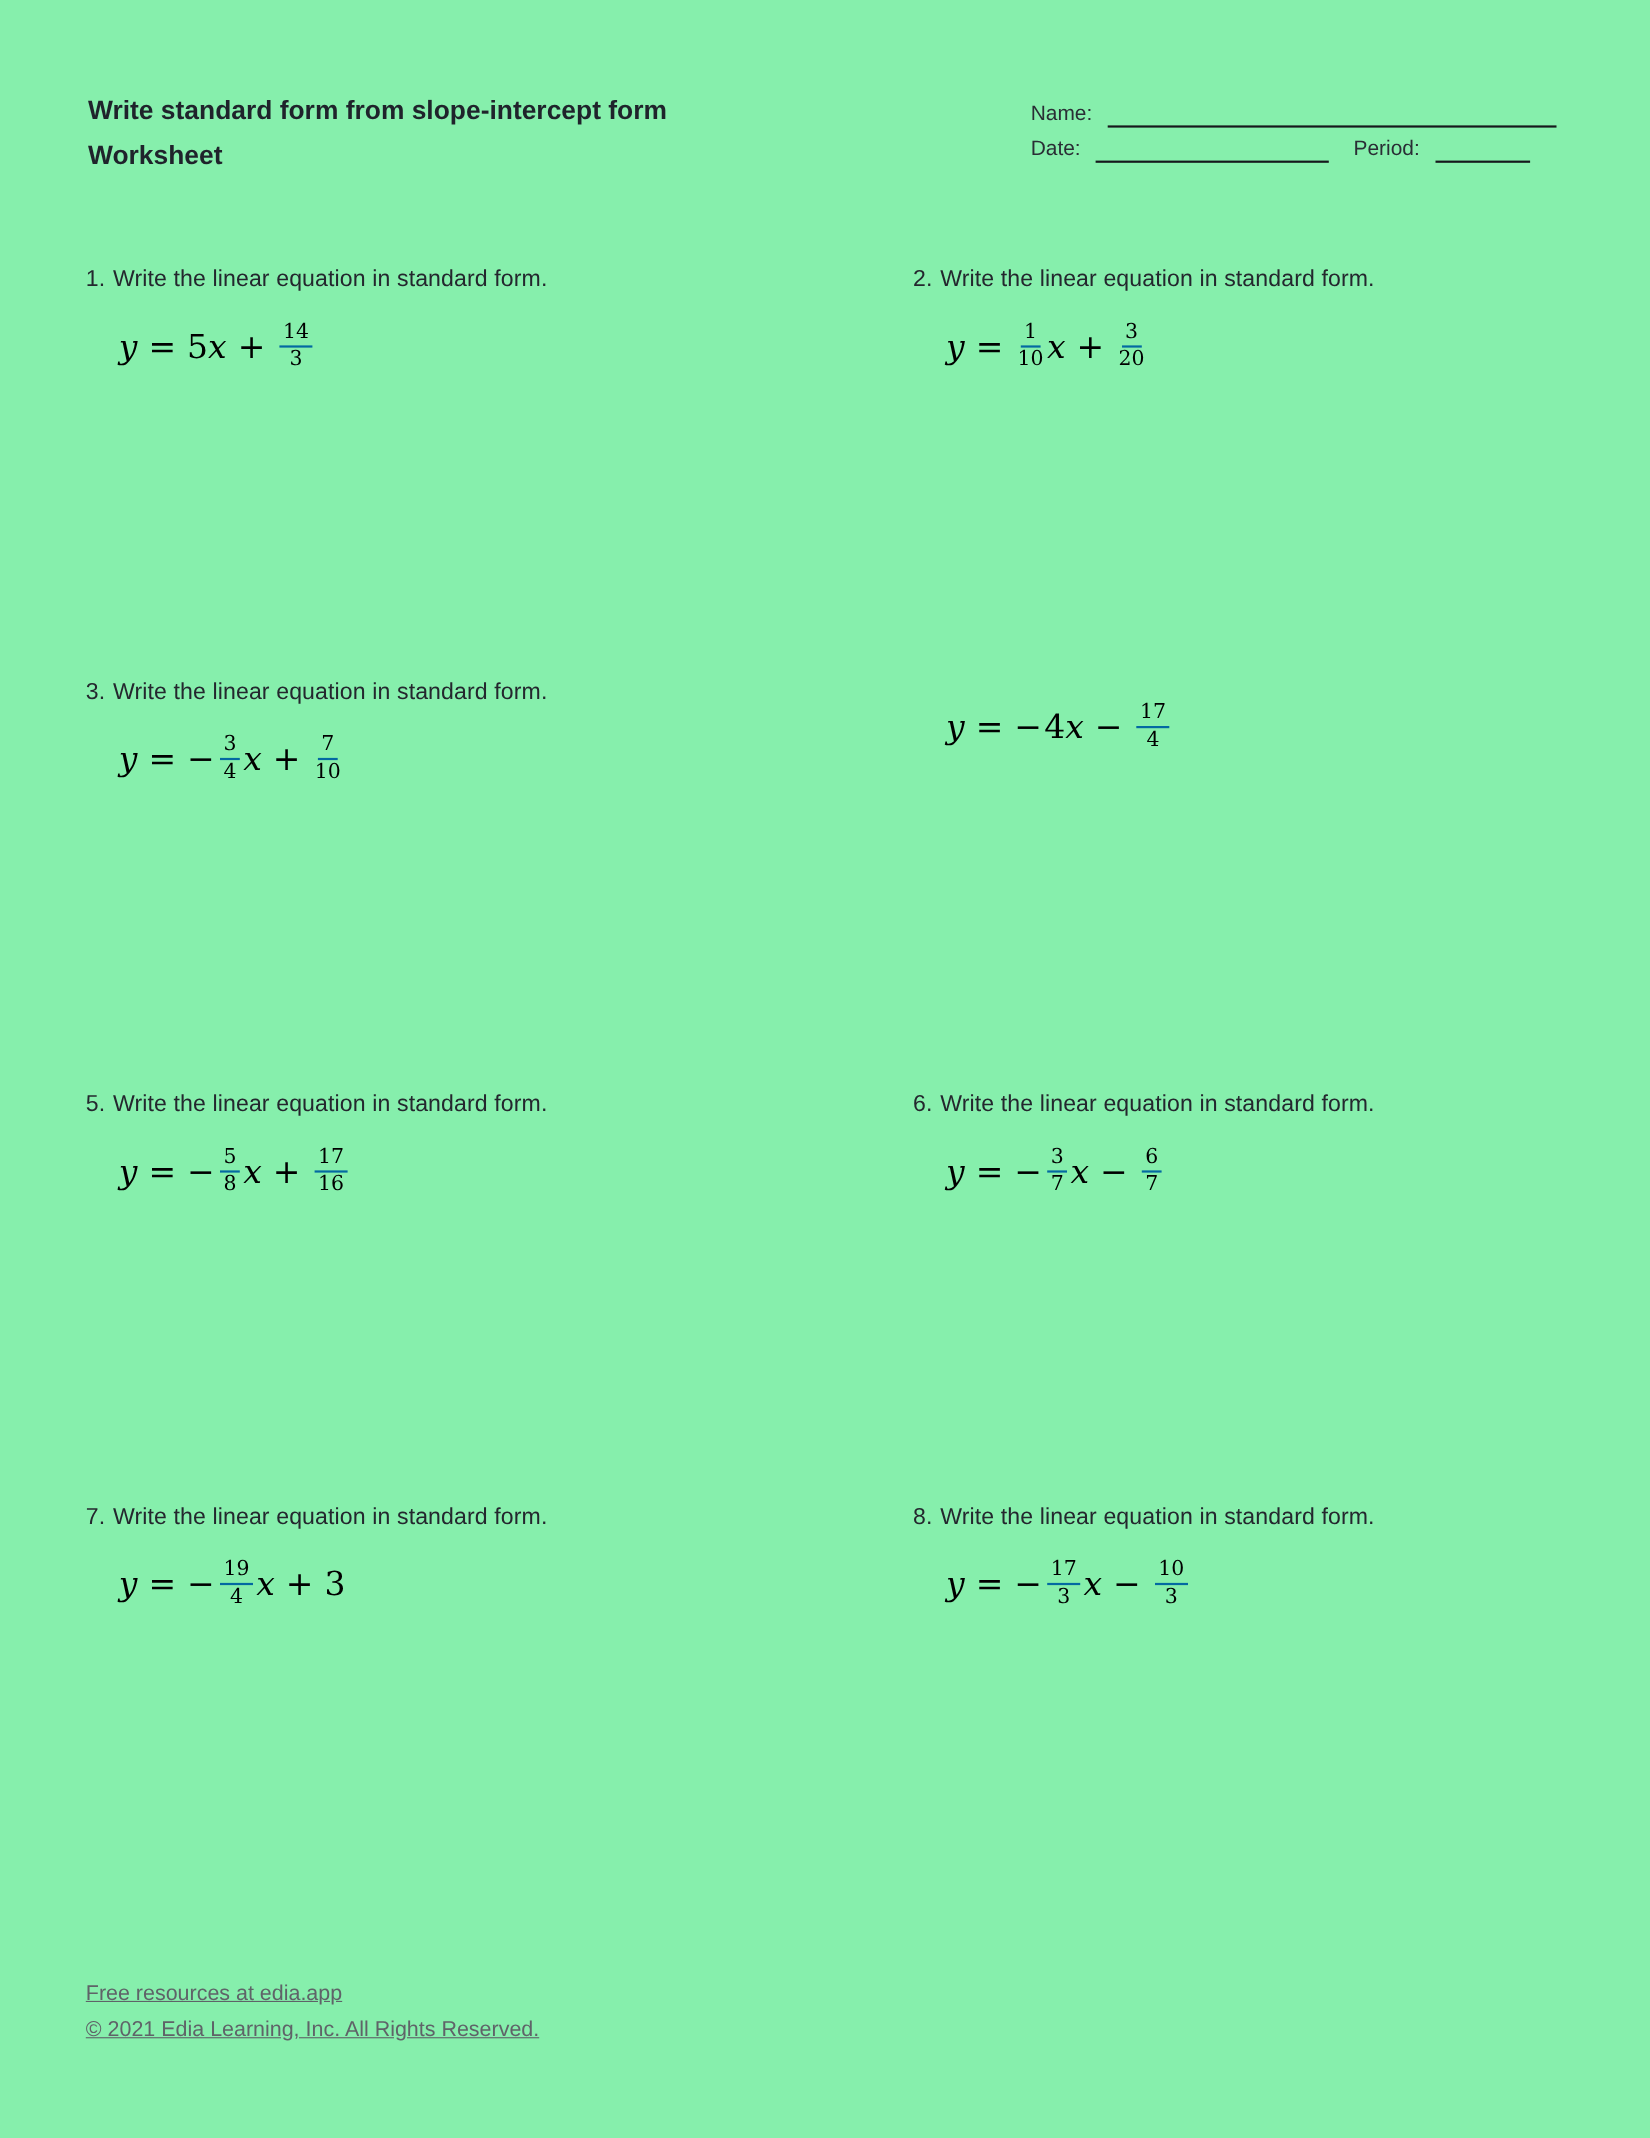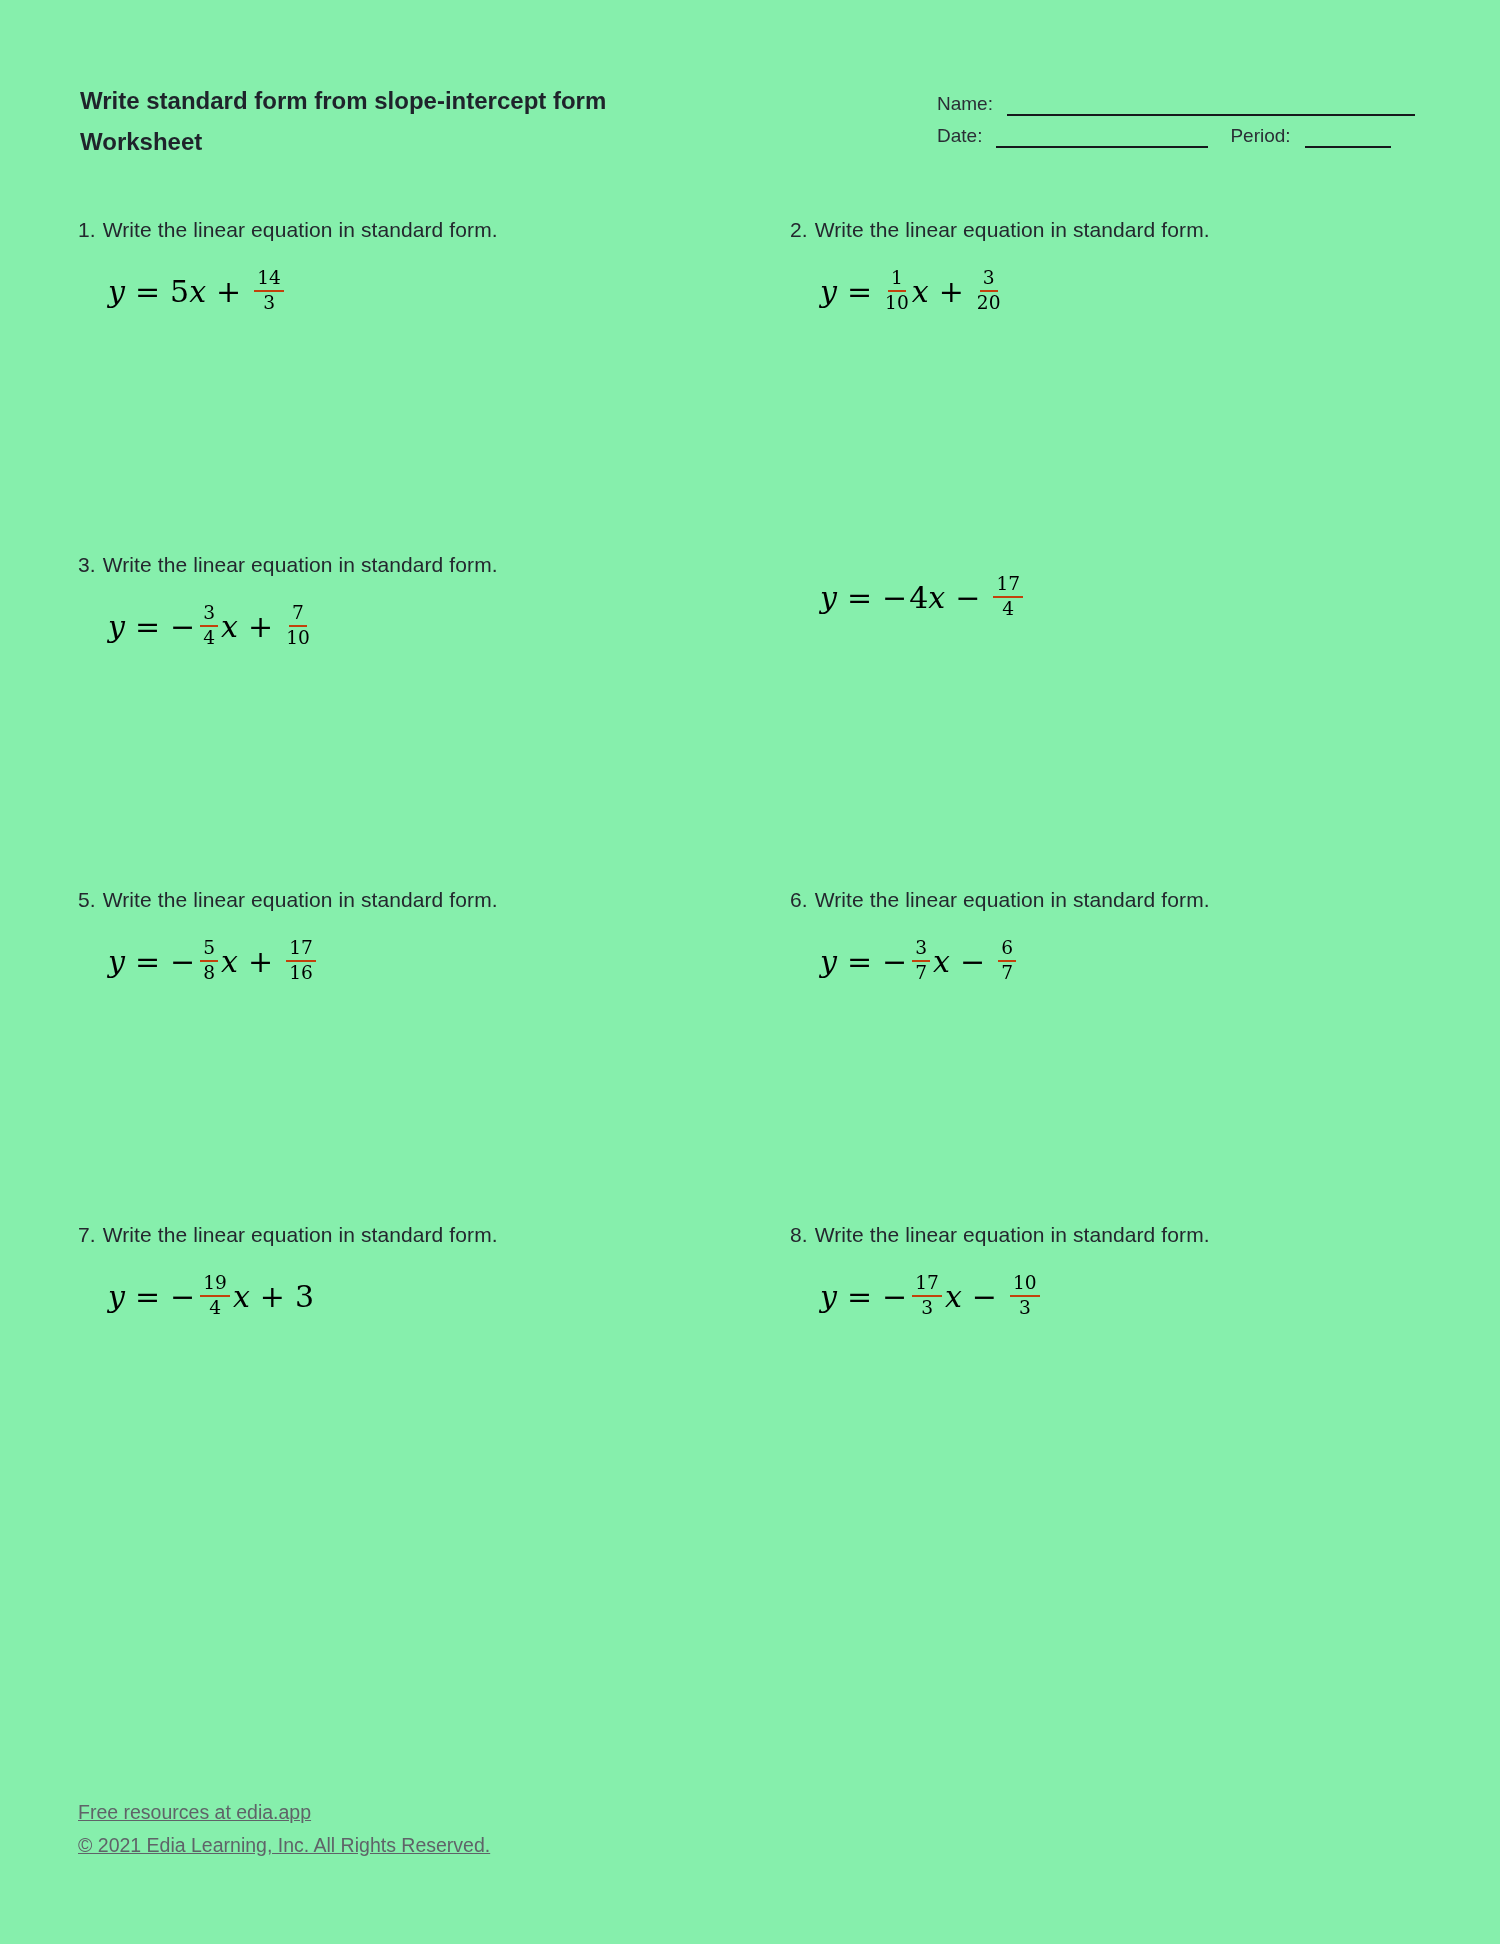--- a/index.html
+++ b/index.html
@@ -49,21 +49,22 @@
   .line-period { width:86px; }
   .period-label { margin-left:22px; }
 
   
   .problems {
     display:grid;
     grid-template-columns:712px 1fr;
     grid-auto-rows:335px;
     padding-left:78px;
     padding-right:40px;
-    margin-top:53px;
+    margin-top:77px;
+    gap:40px;
   }
   .prompt {
     font-size:21px;
     line-height:29px;
     color:#24272e;
     letter-spacing:0.1px;
   }
   .qnum { margin-right:7px; }
 
   
@@ -80,21 +81,21 @@
   .equation .op  { margin:0 10px; }
   .equation .neg { margin-right:2px; }
   .frac {
     display:inline-flex;
     flex-direction:column;
     align-items:center;
     font-size:0.62em;
     line-height:1.12;
     margin:0 3px;
   }
-  .fnum { border-bottom:2px solid #c2410c; padding:0 3px 1px; }
+  .fnum { border-bottom:2px solid #0369a1; padding:0 3px 1px; }
   .fden { padding-top:1px; }
 
   
   .footer {
     position:absolute;
     left:78px;
     bottom:82px;
     font-size:19.5px;
     line-height:33px;
     color:#5f6368;

